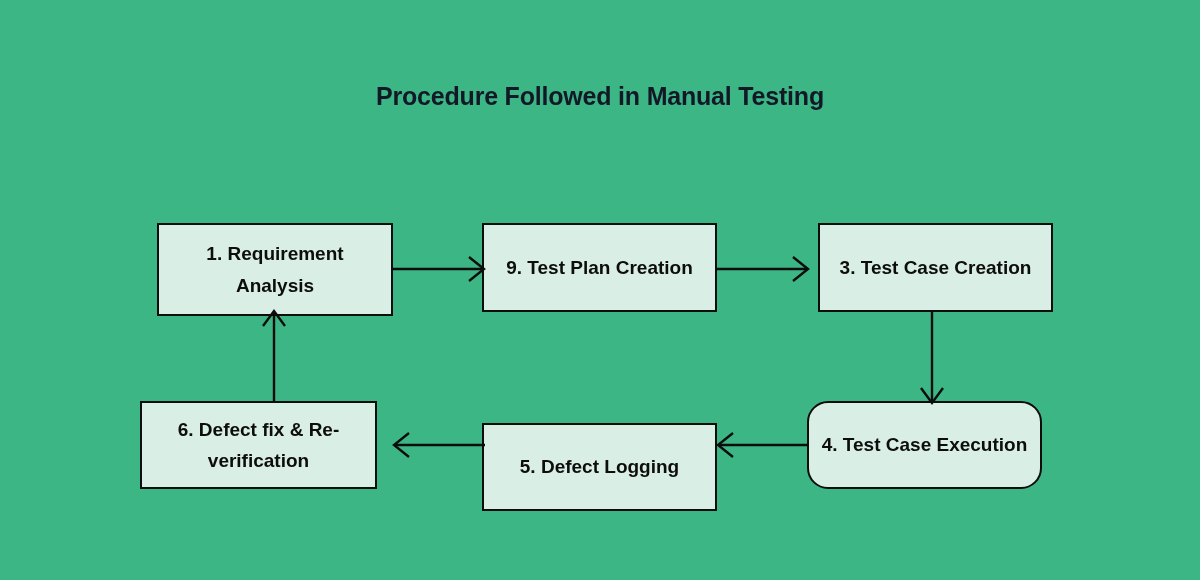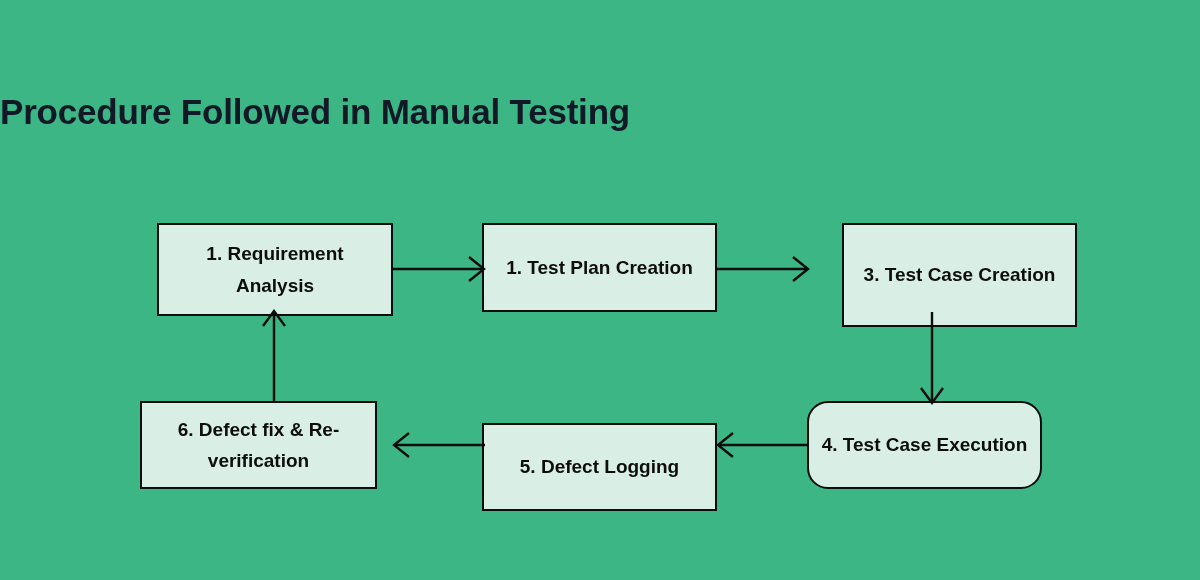--- a/index.html
+++ b/index.html
@@ -14,24 +14,24 @@
     overflow: hidden;
   }
   #canvas {
     position: relative;
     width: 1200px;
     height: 580px;
   }
   #diagram-title {
     position: absolute;
     left: 0;
-    top: 92px;
+    top: 82px;
     width: 1200px;
-    text-align: left;
-    font-size: 35px;
+    text-align: center;
+    font-size: 25px;
     font-weight: bold;
     color: #121826;
     letter-spacing: -0.2px;
   }
   .node {
     position: absolute;
     box-sizing: border-box;
     background: #d9efe6;
     border: 2px solid #0d0d0d;
     display: flex;
@@ -43,21 +43,21 @@
     font-weight: bold;
     line-height: 1.65;
     padding: 0 10px;
   }
   .node-label {
     display: block;
     width: 100%;
   }
   #node-1 { left: 157px; top: 223px; width: 236px; height: 93px; }
   #node-2 { left: 482px; top: 223px; width: 235px; height: 89px; }
-  #node-3 { left: 842px; top: 223px; width: 235px; height: 104px; }
+  #node-3 { left: 818px; top: 223px; width: 235px; height: 89px; }
   #node-4 { left: 807px; top: 401px; width: 235px; height: 88px; border-radius: 21px; }
   #node-5 { left: 482px; top: 423px; width: 235px; height: 88px; }
   #node-6 { left: 140px; top: 401px; width: 237px; height: 88px; }
 
   .connector { position: absolute; overflow: visible; }
   .conn-line {
     stroke: #0d0d0d;
     stroke-width: 2.4;
     fill: none;
   }
@@ -80,21 +80,21 @@
 
 <div id="canvas">
 
   <div id="diagram-title">Procedure Followed in Manual Testing</div>
 
   <div class="node" id="node-1">
     <span class="node-label">1. Requirement Analysis</span>
   </div>
 
   <div class="node" id="node-2">
-    <span class="node-label">1. Test Plan Creation</span>
+    <span class="node-label">9. Test Plan Creation</span>
   </div>
 
   <div class="node" id="node-3">
     <span class="node-label">3. Test Case Creation</span>
   </div>
 
   <div class="node" id="node-4">
     <span class="node-label">4. Test Case Execution</span>
   </div>
 

